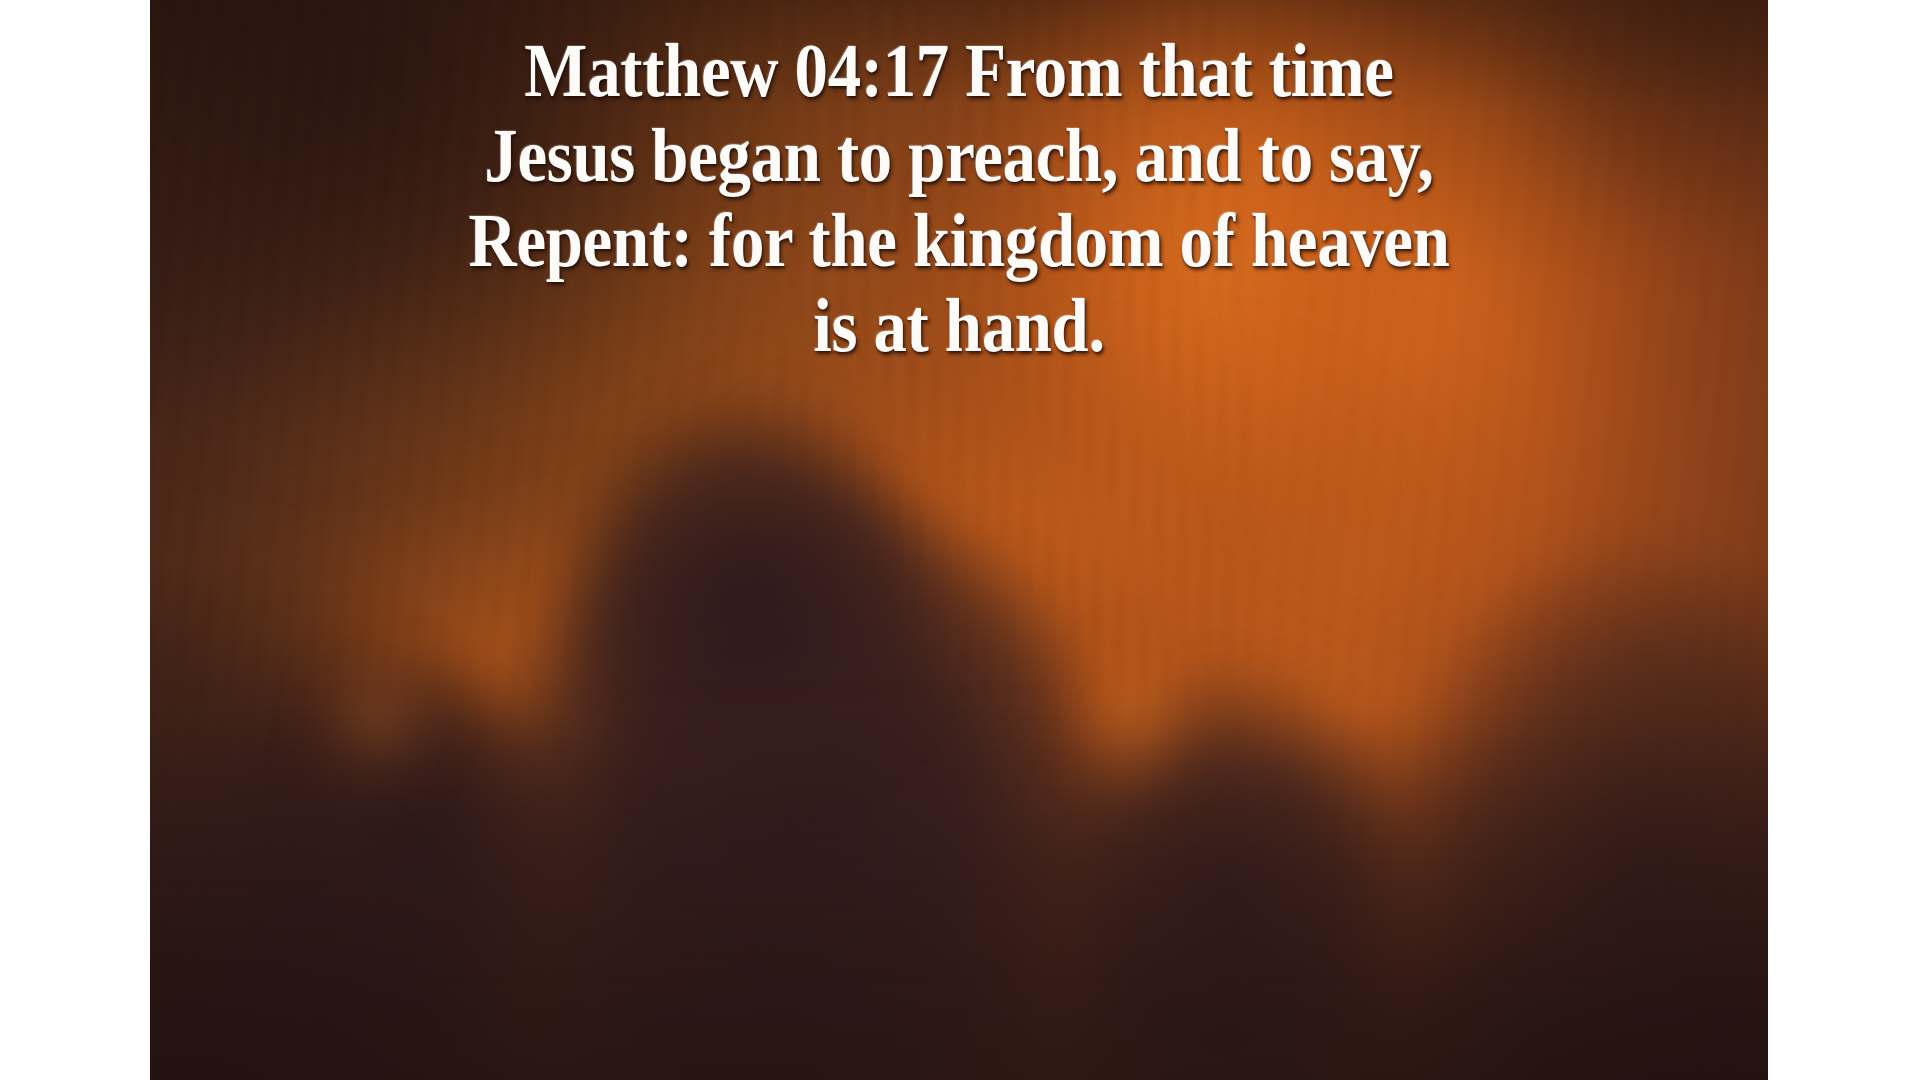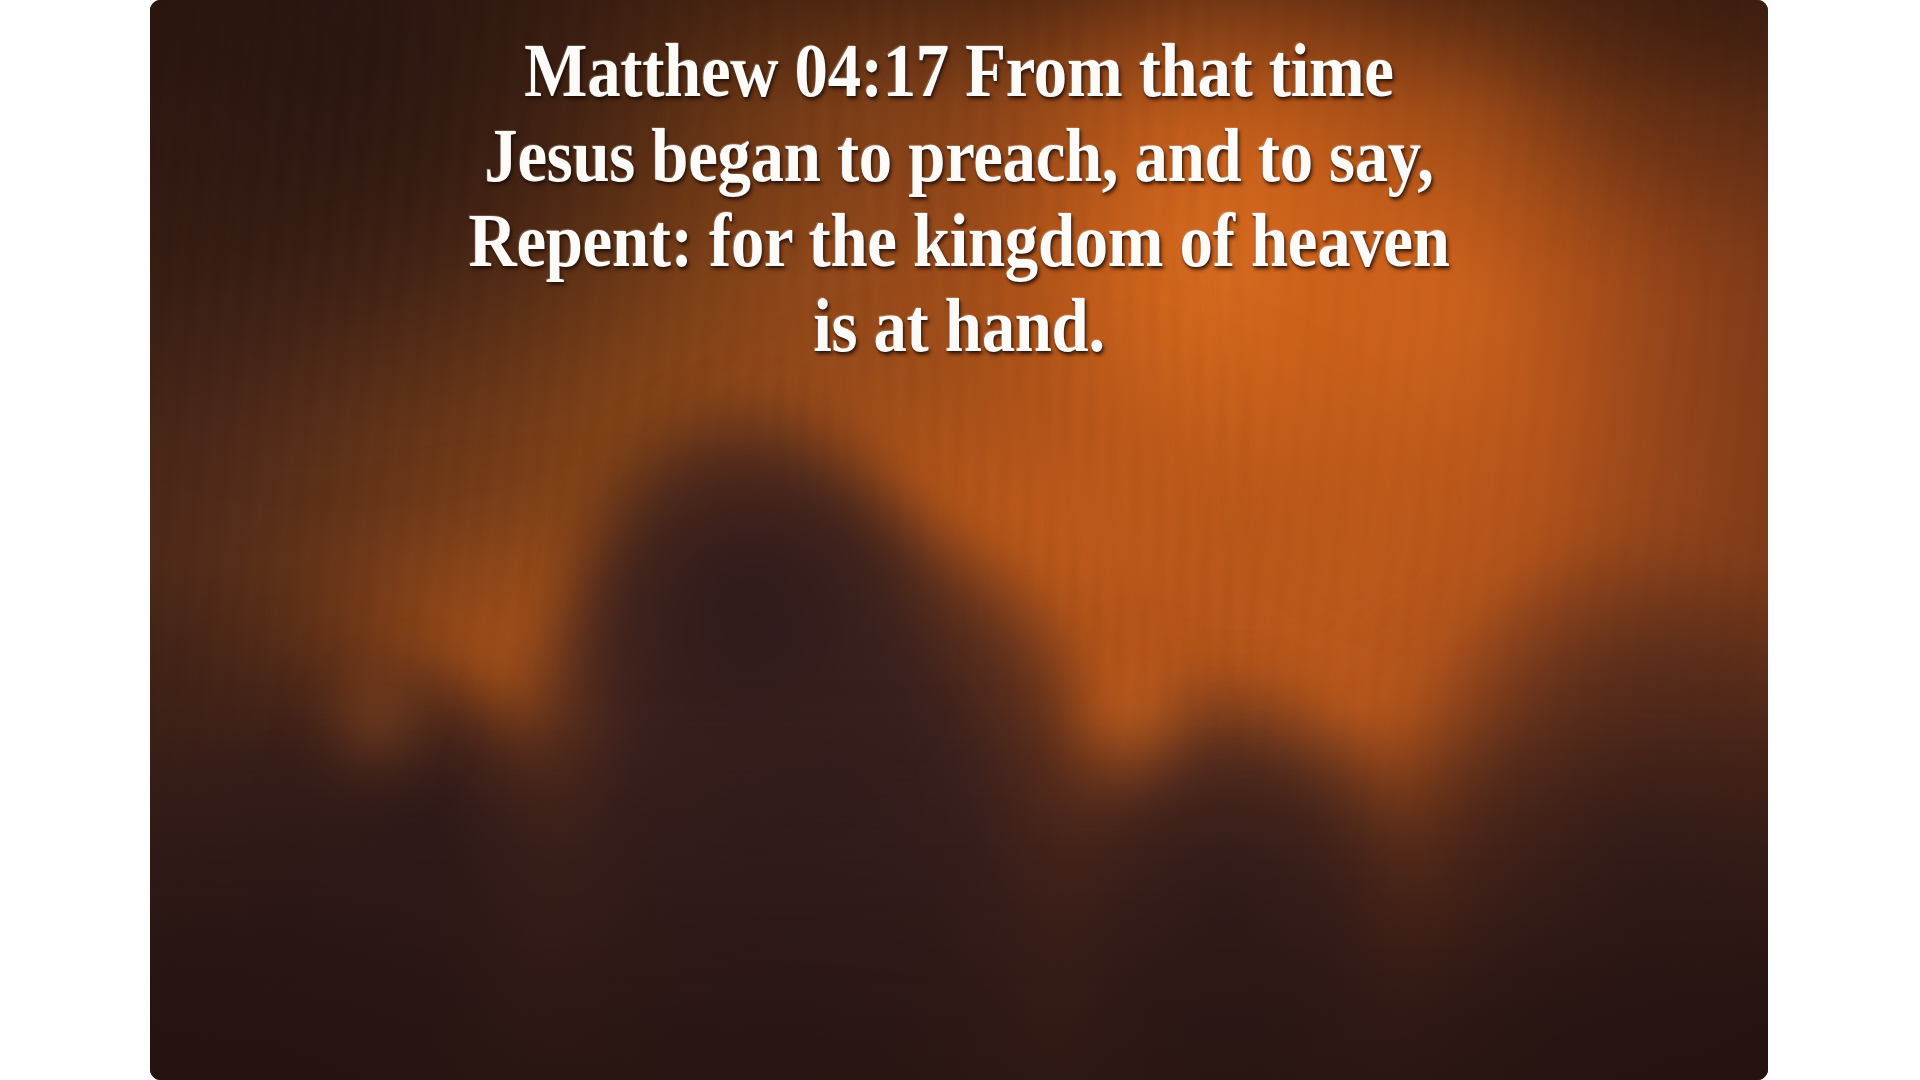--- a/index.html
+++ b/index.html
@@ -24,21 +24,20 @@
 
   
   #photo-frame {
     position: absolute;
     left: 150px;
     top: 0px;
     width: 1618px;
     height: 1080px;
     overflow: hidden;
     background: #ef4444;
-    border-radius: 11px;
   }
 
   
   .sky-base {
     position: absolute;
     inset: 0;
     background:
       linear-gradient(103deg,
         #3a2018 0%,
         #45261b 9%,

